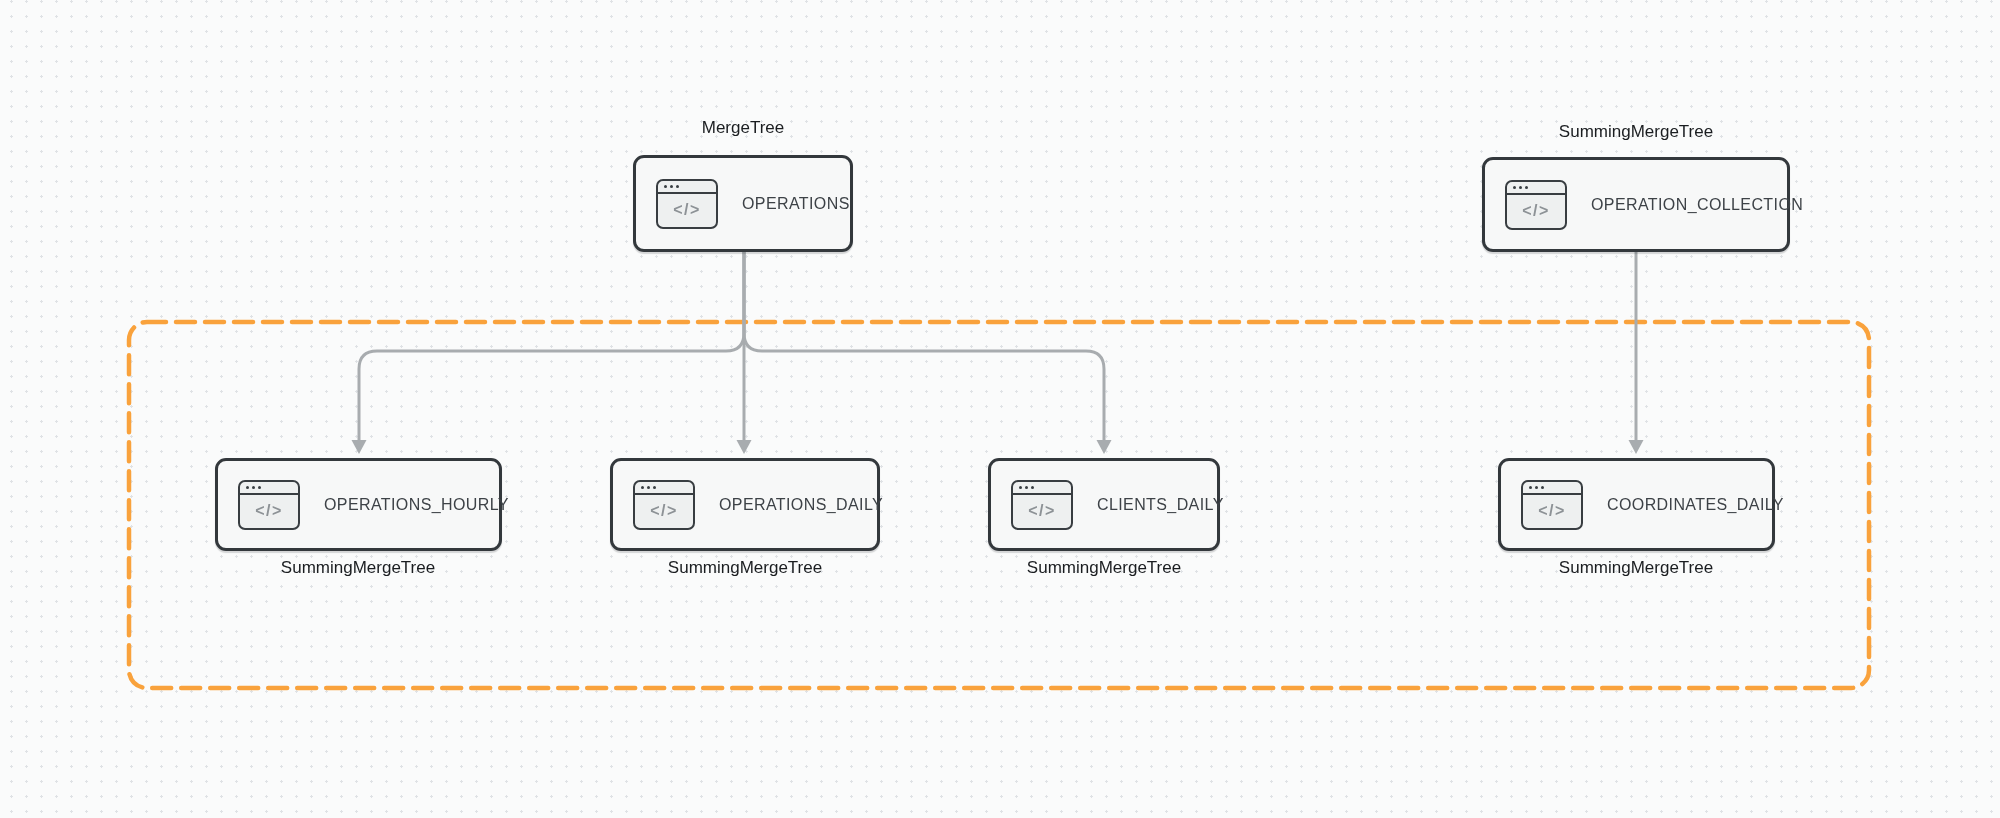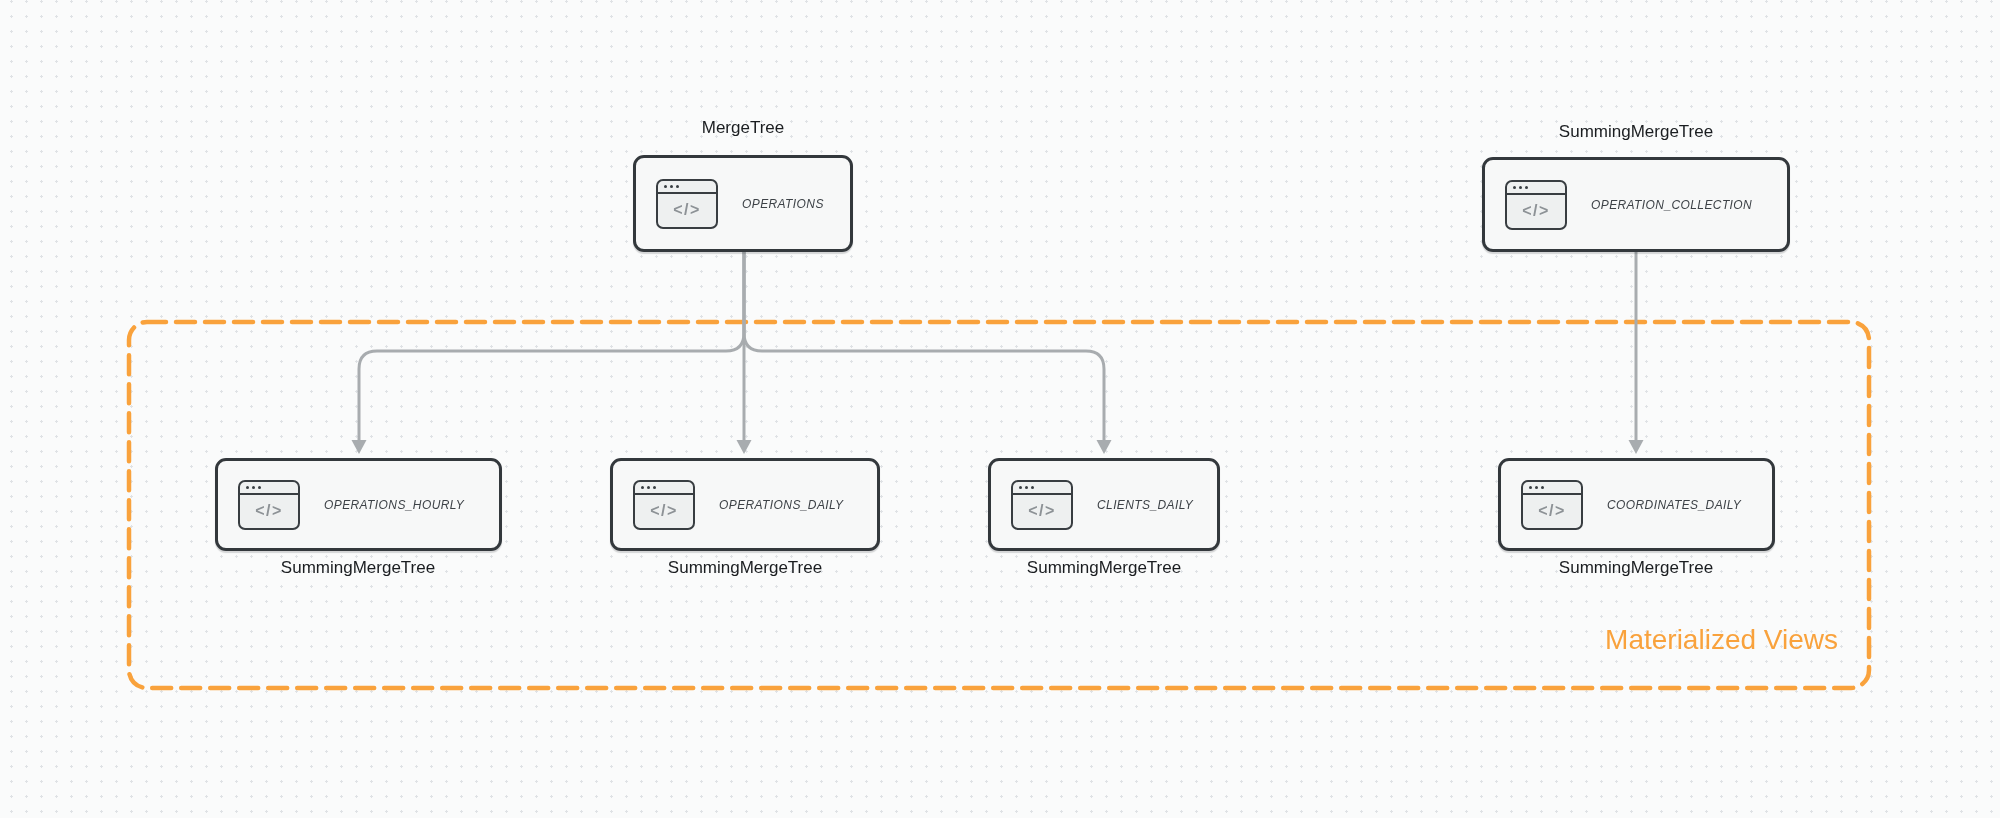--- a/index.html
+++ b/index.html
@@ -24,23 +24,22 @@
     position:absolute;
     box-sizing:border-box;
     background:#f7f8f8;
     border:3px solid #33383c;
     border-radius:11px;
     box-shadow:0 2px 1px rgba(40,45,50,0.18);
     display:flex;align-items:center;
     padding-left:20px;gap:24px;
   }
   .node-label{
-    font-style:italic;
     font-weight:500;
-    font-size:12px;
+    font-size:16px;
     letter-spacing:0.4px;
     color:#3d4247;
     white-space:nowrap;
   }
   .node-title{
     position:absolute;
     transform:translateX(-50%);
     font-size:17px;
     color:#1a1d20;
     white-space:nowrap;
@@ -173,15 +172,14 @@
         <span class="wdot"></span>
         <span class="wdot"></span>
         <span class="wdot"></span>
       </div>
       <div class="wicon-body">&lt;/&gt;</div>
     </div>
     <div class="node-label">COORDINATES_DAILY</div>
   </div>
   <div class="node-title" style="left:1636px;top:558px;">SummingMergeTree</div>
 
-  <div class="group-label">Materialized Views</div>
 
 </div>
 
 </body></html>

